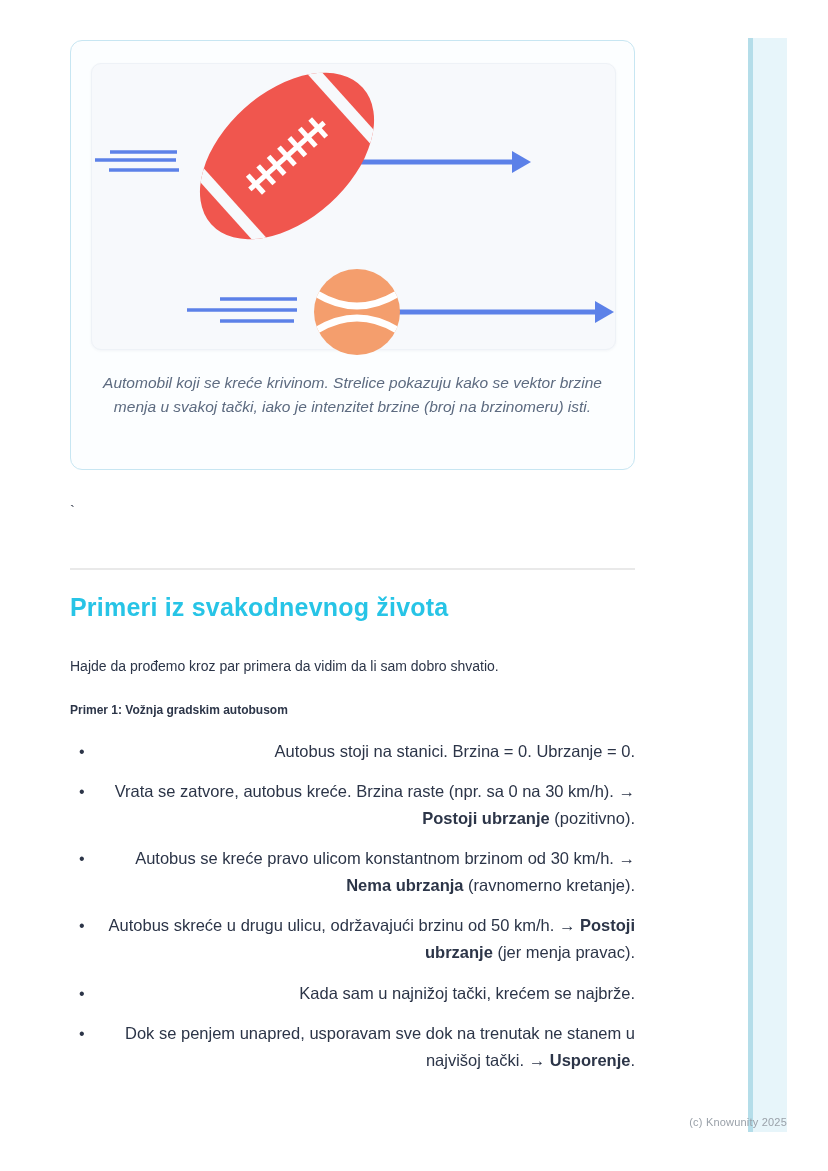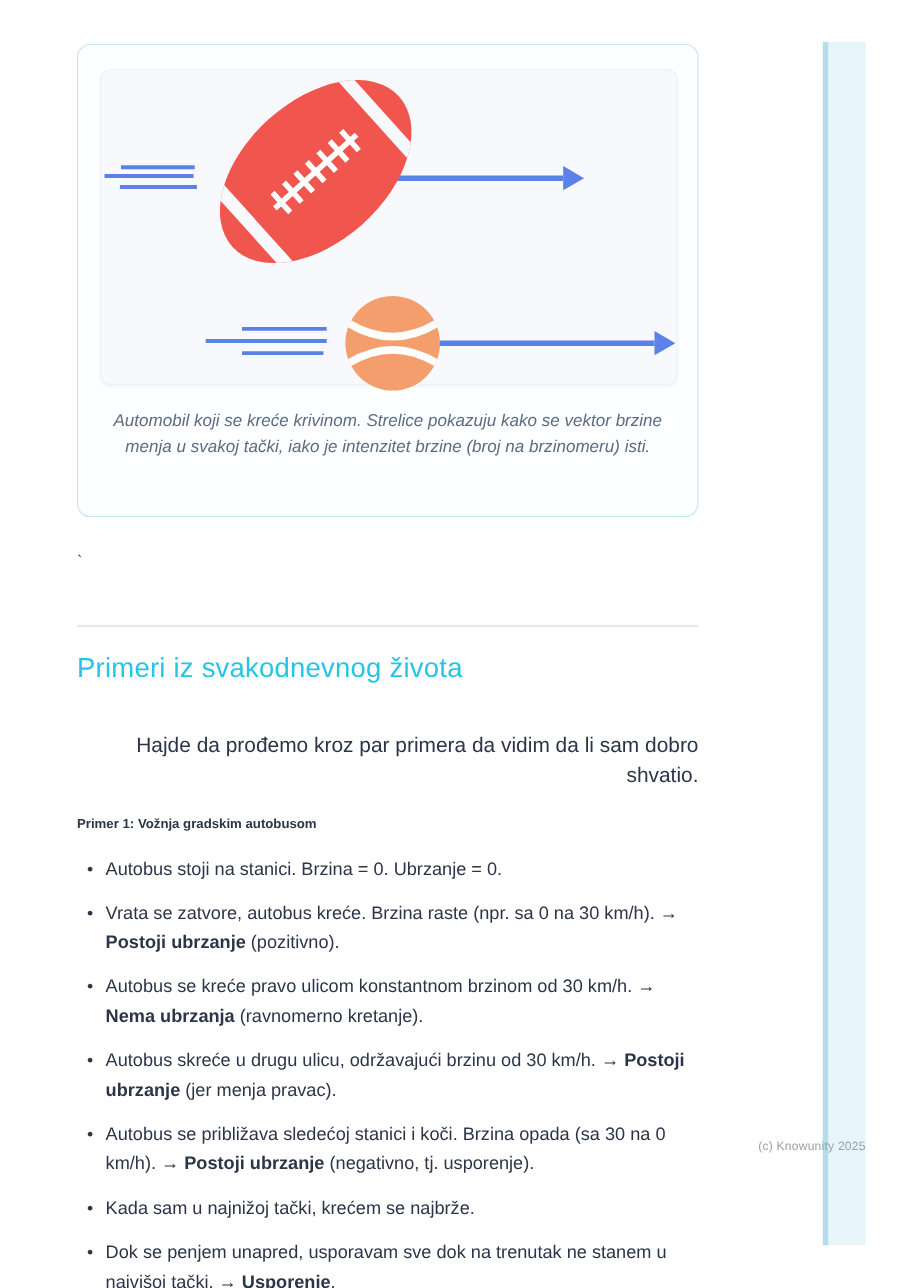--- a/index.html
+++ b/index.html
@@ -41,45 +41,45 @@
 
   .stray{margin-top:32px;height:20px;font-size:15px;color:#3a4151;}
 
   .divider{
     border:none;border-top:2px solid #e9e9e9;
     margin:46px 0 0 0;width:565px;
   }
 
   h2{
     margin:22px 0 0 0;
-    font-size:25px;line-height:1.2;font-weight:400;
+    font-size:25px;line-height:1.2;font-weight:700;
     color:var(--heading,#27c4e6);
     letter-spacing:0.2px;
   }
-  .intro{margin:43px 0 0 0;font-size:19px;line-height:27px;text-align:right;}
+  .intro{margin:31px 0 0 0;font-size:14px;line-height:27px;}
   .subhead{margin:17px 0 0 0;font-size:12px;line-height:27px;font-weight:700;}
   ul{list-style:none;margin:14px 0 0 0;padding:0 0 0 26px;}
-  li{position:relative;font-size:16.5px;line-height:27px;margin:0 0 13px 0;}
+  li{position:relative;font-size:16.5px;line-height:27px;margin:0 0 13px 0;text-align:right;}
   li::before{
     content:"•";position:absolute;left:-17px;top:0;
     font-size:16px;color:var(--body-color,#2c3548);
   }
   .b{font-weight:700;margin-top:40px;}
 
   
   .side-bar-light{
     position:absolute;left:753px;top:38px;width:34px;height:1094px;
     background:var(--sidebar,#e7f5fa);
   }
   .side-bar-edge{
     position:absolute;left:748px;top:38px;width:5px;height:1094px;
     background:var(--sidebar-edge,#b4dde9);
   }
   .watermark{
-    position:absolute;top:1036px;right:41px;
+    position:absolute;top:1116px;right:41px;
     font-size:11px;color:#9aa1a9;letter-spacing:0.2px;
   }
 </style>
 </head>
 <body>
 
 <div class="page" style="--heading: #27c4e6; --body-color: #2c3548; --caption-color: #5d6b80; --arrow: #5c81e8; --football: #f0564e; --ball: #f49e6d; --card-border: #c7e6f2; --sidebar: #e7f5fa; --sidebar-edge: #b4dde9;">
   <div class="content">
 
     <figure class="figure-card">
@@ -152,22 +152,21 @@
 
     <h2>Primeri iz svakodnevnog života</h2>
 
     <p class="intro">Hajde da prođemo kroz par primera da vidim da li sam dobro shvatio.</p>
 
     <p class="subhead">Primer 1: Vožnja gradskim autobusom</p>
     <ul>
         <li><span>Autobus stoji na stanici. Brzina = 0. Ubrzanje = 0.</span></li>
         <li><span>Vrata se zatvore, autobus kreće. Brzina raste (npr. sa 0 na 30 km/h). → </span><span class="b">Postoji ubrzanje</span><span> (pozitivno).</span></li>
         <li><span>Autobus se kreće pravo ulicom konstantnom brzinom od 30 km/h. → </span><span class="b">Nema ubrzanja</span><span> (ravnomerno kretanje).</span></li>
-        <li><span>Autobus skreće u drugu ulicu, održavajući brzinu od 30 km/h. → </span><span class="b">Postoji ubrzanje</span><span> (jer menja pravac).</span></li>
-        <li><span>Autobus se približava sledećoj stanici i koči. Brzina opada (sa 30 na 0 km/h). → </span><span class="b">Postoji ubrzanje</span><span> (negativno, tj. usporenje).</span></li>
+        <li><span>Autobus skreće u drugu ulicu, održavajući brzinu od 50 km/h. → </span><span class="b">Postoji ubrzanje</span><span> (jer menja pravac).</span></li>
       </ul>
 
     <ul>
         <li><span>Kada sam u najnižoj tački, krećem se najbrže.</span></li>
         <li><span>Dok se penjem unapred, usporavam sve dok na trenutak ne stanem u najvišoj tački. → </span><span class="b">Usporenje</span><span>.</span></li>
       </ul>
 
   </div>
 
   <div class="side-bar-light"></div>

